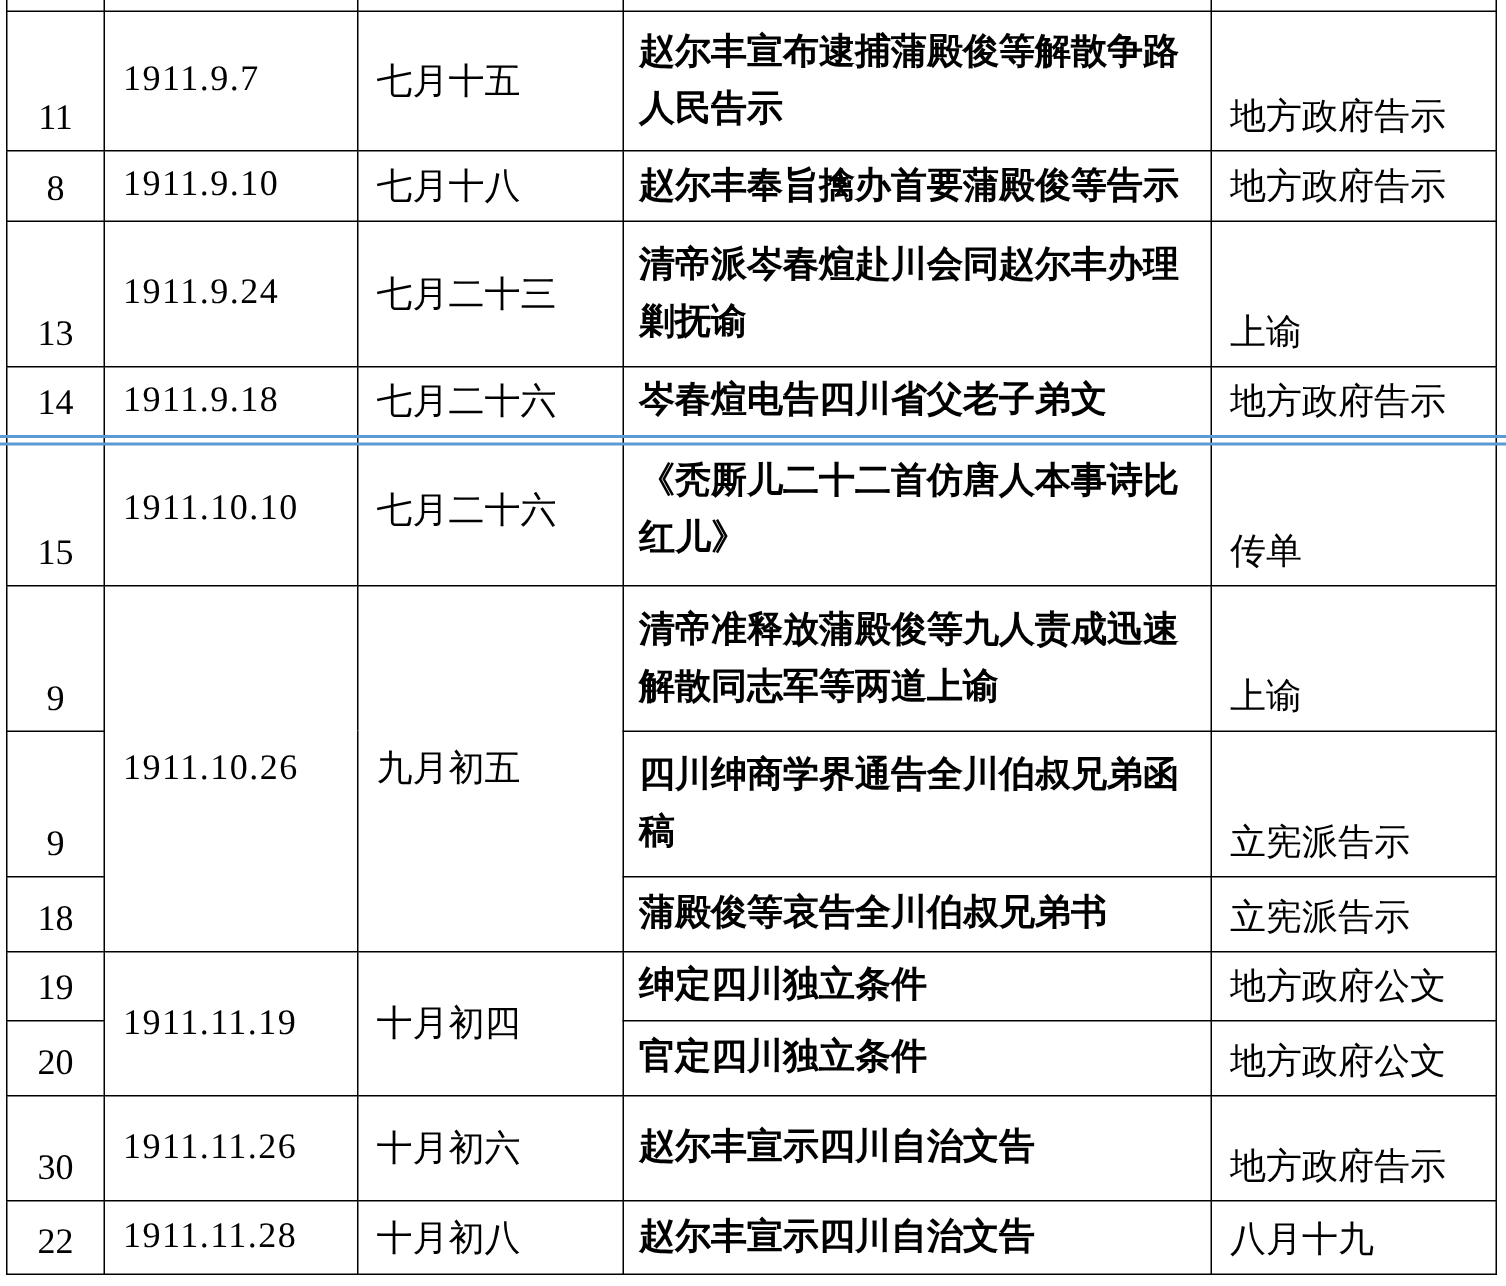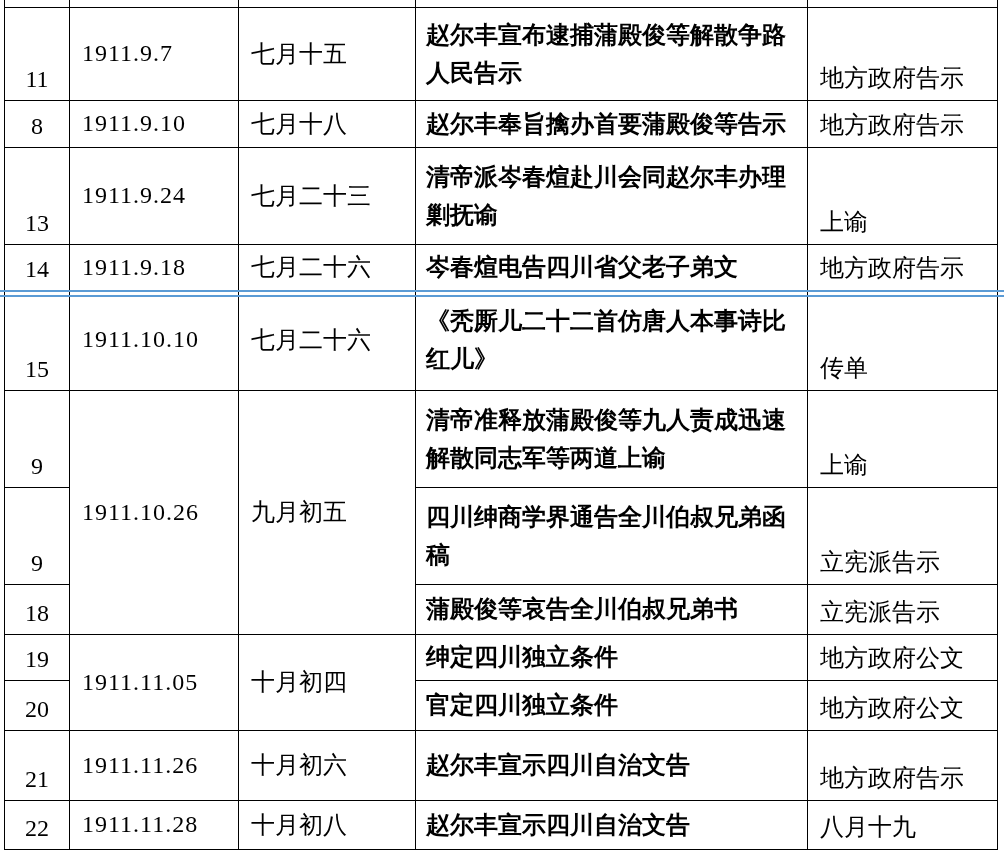--- a/index.html
+++ b/index.html
@@ -156,34 +156,34 @@
     </tr>
 
     <tr class="r18">
       <td class="no">18</td>
       <td class="title">蒲殿俊等哀告全川伯叔兄弟书</td>
       <td class="type">立宪派告示</td>
     </tr>
 
     <tr class="r19">
       <td class="no">19</td>
-      <td class="date" rowspan="2">1911.11.05</td>
+      <td class="date" rowspan="2">1911.11.19</td>
       <td class="lunar" rowspan="2">十月初四</td>
       <td class="title">绅定四川独立条件</td>
       <td class="type">地方政府公文</td>
     </tr>
 
     <tr class="r20">
       <td class="no">20</td>
       <td class="title">官定四川独立条件</td>
       <td class="type">地方政府公文</td>
     </tr>
 
     <tr class="r21">
-      <td class="no">21</td>
+      <td class="no">30</td>
       <td class="date">1911.11.26</td>
       <td class="lunar">十月初六</td>
       <td class="title">赵尔丰宣示四川自治文告</td>
       <td class="type">地方政府告示</td>
     </tr>
 
     <tr class="r22">
       <td class="no">22</td>
       <td class="date">1911.11.28</td>
       <td class="lunar">十月初八</td>

